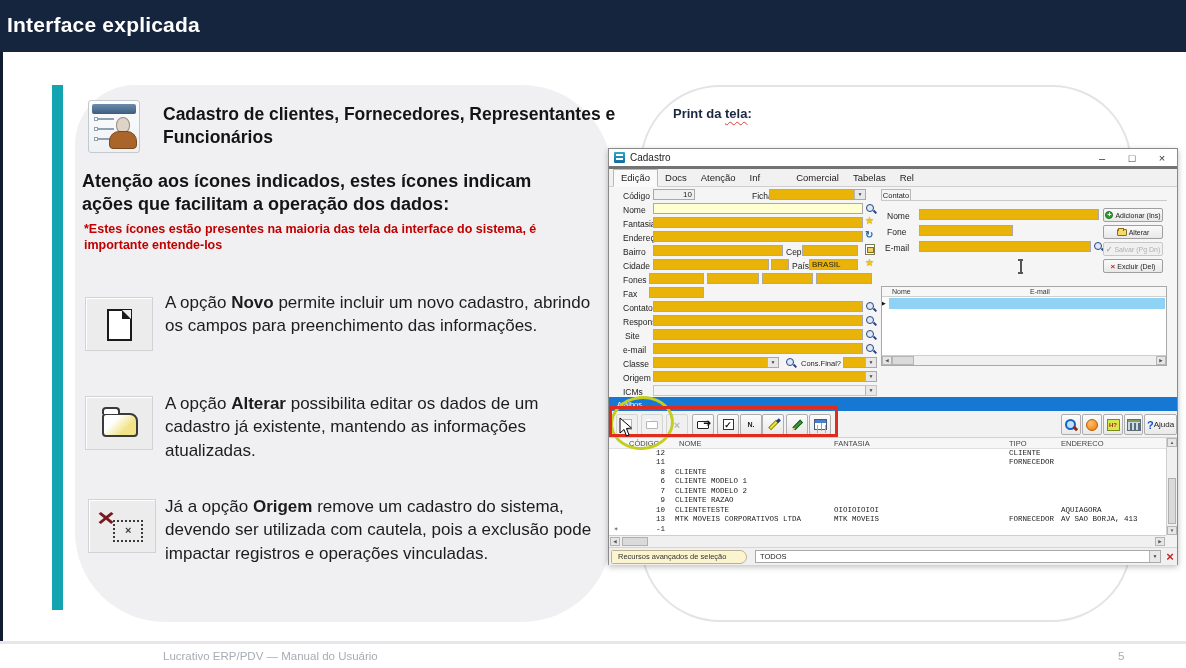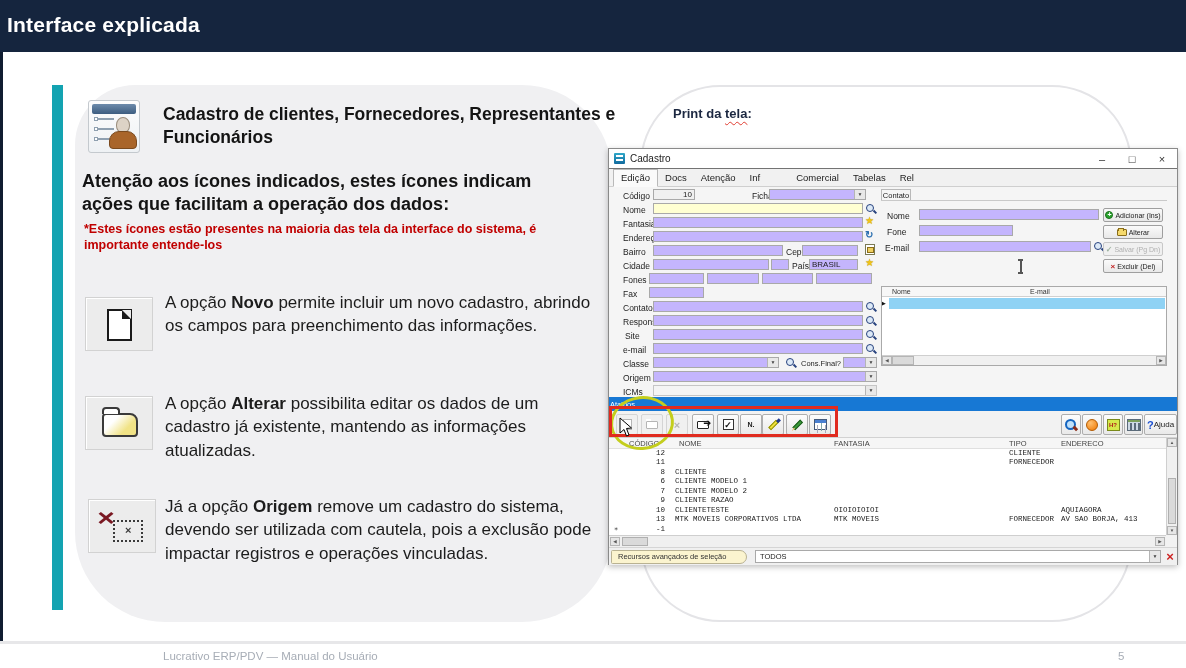--- a/index.html
+++ b/index.html
@@ -44,35 +44,35 @@
   .del-dots { position:absolute; left:14px; top:12px; width:30px; height:22px; border:2px dotted #3a3a3a; }
   .del-x-small { position:absolute; left:26px; top:16px; font-size:11px; font-weight:bold; color:#3a3a3a; }
   .del-x-big { position:absolute; left:0; top:-4px; font-size:24px; font-weight:bold; color:#7A1822; transform:scaleX(1.25); }
 
   
   .print-title { left:673px; top:106px; font-size:13px; font-weight:bold; color:#1b2740; }
   .wavy { text-decoration:underline; text-decoration-style:wavy; text-decoration-color:#e03c31; text-decoration-thickness:1px; text-underline-offset:3px; }
 
   
   .win { left:608px; top:148px; width:570px; height:417px; background:#f2f2f2; border:1px solid #8a8a8a; box-shadow:0 2px 6px rgba(0,0,0,.25); font-family:"Liberation Sans", sans-serif; }
-  .tbar { position:absolute; left:0; top:0; width:568px; height:20px; background:#fff; border-bottom:1px solid #737373; display:flex; align-items:center; }
+  .tbar { position:absolute; left:0; top:0; width:568px; height:20px; background:#fff; border-bottom:3px solid #737373; display:flex; align-items:center; }
   .tbar .app-ico { width:11px; height:11px; margin-left:5px; background:linear-gradient(#2fa8c9,#126a9e); border-radius:1px; position:relative; }
   .tbar .app-ico::after { content:""; position:absolute; left:2px; top:2px; right:2px; height:2px; background:#fff; box-shadow:0 4px 0 #fff; }
   .tbar .t-title { margin-left:5px; font-size:10px; color:#222; }
   .tbar .sp { flex:1; }
   .tbar .wc { width:30px; text-align:center; font-size:11px; color:#333; }
   .tabs { position:absolute; left:0; top:20px; width:568px; height:18px; background:#f1f1f1; border-bottom:1px solid #cfcfcf; display:flex; align-items:flex-end; padding-left:4px; }
   .tab { font-size:9.5px; color:#222; padding:2px 7px 3px 7px; }
   .tab.active { background:#fafafa; border:1px solid #b9b9b9; border-bottom:1px solid #fafafa; margin-bottom:-1px; }
   .tab.gap { margin-left:22px; }
   .formbg { position:absolute; left:0; top:38px; width:568px; height:210px; background:#f5f5f5; }
 
   .lbl { position:absolute; font-size:8.5px; color:#222; white-space:nowrap; }
   .slbl { position:absolute; font-size:7.5px; color:#222; white-space:nowrap; }
-  .inp { position:absolute; height:11px; background:#c4b5fd; border:1px solid #a9a9a9; font-size:8px; color:#222; padding:0 2px; line-height:9px; }
+  .inp { position:absolute; height:11px; background:#eab308; border:1px solid #a9a9a9; font-size:8px; color:#222; padding:0 2px; line-height:9px; }
   .inp.ro { background:#f0f0f0; text-align:right; }
   .inp.yellow { background:#FFFFD2; }
   .inp.dis { background:#f4f4f4; border-color:#c5c5c5; }
   .dd { position:absolute; right:0; top:0; width:11px; height:9px; background:#e8e8e8; border-left:1px solid #b5b5b5; font-size:5px; color:#444; text-align:center; line-height:9px; }
 
   .mag { position:absolute; width:12px; height:12px; }
   .mag::before { content:""; position:absolute; left:1px; top:1px; width:6px; height:6px; border:1.6px solid #27427e; border-radius:50%; background:#dce9f7; }
   .mag::after { content:""; position:absolute; left:7.5px; top:7.5px; width:4px; height:1.8px; background:#27427e; transform:rotate(45deg); }
   .staric { position:absolute; font-size:10px; color:#f0c419; text-shadow:0 0 1px #9c7a00; }
   .refic { position:absolute; font-size:10px; font-weight:bold; color:#2b6fb0; }
@@ -93,21 +93,21 @@
 
   .cgrid { position:absolute; left:272px; top:137px; width:286px; height:80px; background:#fff; border:1px solid #a9a9a9; }
   .cgrid .chead { position:absolute; left:0; top:0; width:100%; height:10px; background:#f7f7f7; border-bottom:1px solid #d0d0d0; }
   .cgrid .chead span { position:absolute; font-size:7px; color:#333; top:1px; }
   .cgrid .selrow { position:absolute; left:7px; top:11px; right:1px; height:11px; background:#8FD2F4; }
   .cgrid .mkcol { position:absolute; left:0px; top:11px; width:7px; height:11px; font-size:5px; color:#111; line-height:11px; }
   .cgrid .chs { position:absolute; left:0; bottom:0; width:100%; height:10px; background:#f0f0f0; border-top:1px solid #cfcfcf; }
   .sbtn { position:absolute; width:10px; height:9px; background:#e6e6e6; border:1px solid #b5b5b5; font-size:4.5px; color:#555; text-align:center; line-height:8px; }
 
   .bluebar { position:absolute; left:0; top:248px; width:568px; height:14px; background:#1778D4; }
-  .bluebar span { position:absolute; left:1px; top:3px; font-size:7.5px; color:#fff;text-align:right; }
+  .bluebar span { position:absolute; left:8px; top:3px; font-size:7.5px; color:#fff;text-align:right; }
   .toolbar { position:absolute; left:0; top:262px; width:568px; height:27px; background:#f2f2f2; border-bottom:1px solid #d2d2d2; }
   .tbtn { position:absolute; top:3px; width:22px; height:21px; background:linear-gradient(#fcfcfc,#e9e9e9); border:1px solid #aeaeae; border-radius:2px; display:flex; align-items:center; justify-content:center; }
   .tbtn.dis { border-color:#d4d4d4; background:#f0f0f0; }
   .ip { width:9px; height:11px; border:1px solid #444; background:#fff; position:relative; }
   .ip.gray { border-color:#b5b5b5; }
   .ifold { width:12px; height:8px; border:1px solid #444; background:#fff; border-radius:1px; position:relative; }
   .ifold.gray { border-color:#b5b5b5; }
   .ifold::before { content:""; position:absolute; left:-1px; top:-3px; width:5px; height:2px; border:1px solid inherit; border-bottom:none; background:inherit; border-color:inherit; }
   .ix { font-size:11px; font-weight:bold; color:#b5b5b5; }
   .arrow-ov { position:absolute; font-size:9px; font-weight:bold; color:#111; right:2px; top:3px; }

